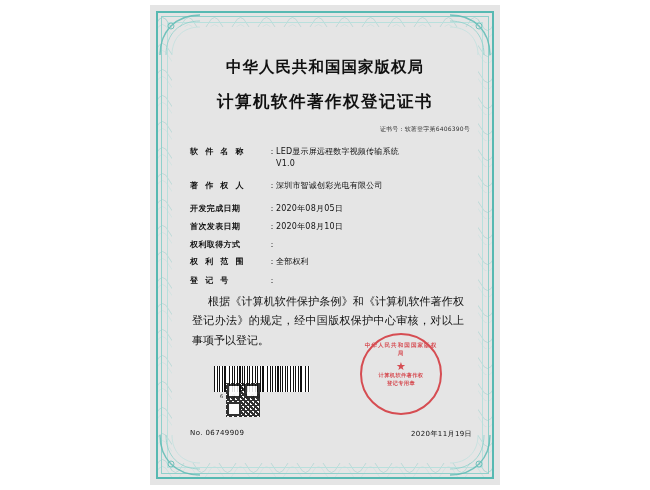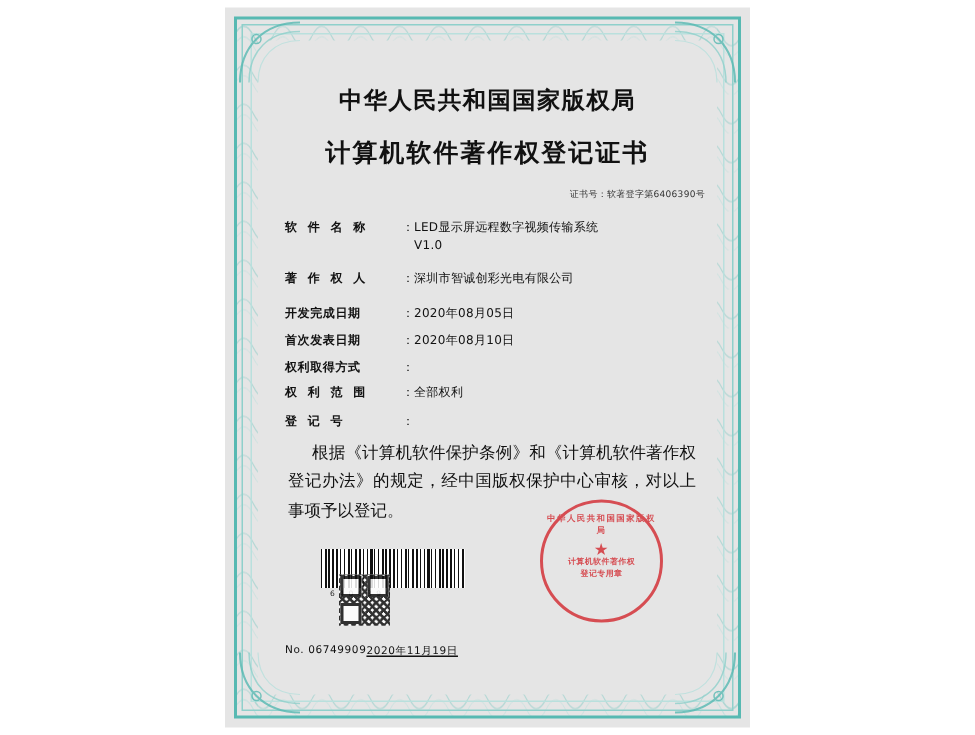--- a/index.html
+++ b/index.html
@@ -225,29 +225,29 @@
     font-size: 5.6px;
     color: #d2232a;
     font-weight: bold;
     letter-spacing: 1px;
   }
 
   
   .footer {
     position: absolute;
     left: 16px;
-    right: 26px;
+    right: 4px;
     bottom: 22px;
     display: flex;
-    justify-content: flex-start;
+    justify-content: space-between;
     font-size: 7px;
     color: #111;
   }
   .footer .no { letter-spacing: .4px; }
-  .footer .date { letter-spacing: .4px; text-decoration: underline; }
+  .footer .date { letter-spacing: .4px; }
 </style>
 </head>
 <body>
 
 <div id="certificate">
 
   <svg class="guilloche" viewBox="0 0 338 468" preserveAspectRatio="none">
     <defs>
       <pattern id="wave" width="26" height="26" patternUnits="userSpaceOnUse">
         <path d="M0 13 Q6.5 0 13 13 T26 13" fill="none" stroke="#7fc9c3" stroke-width="0.7"></path>

